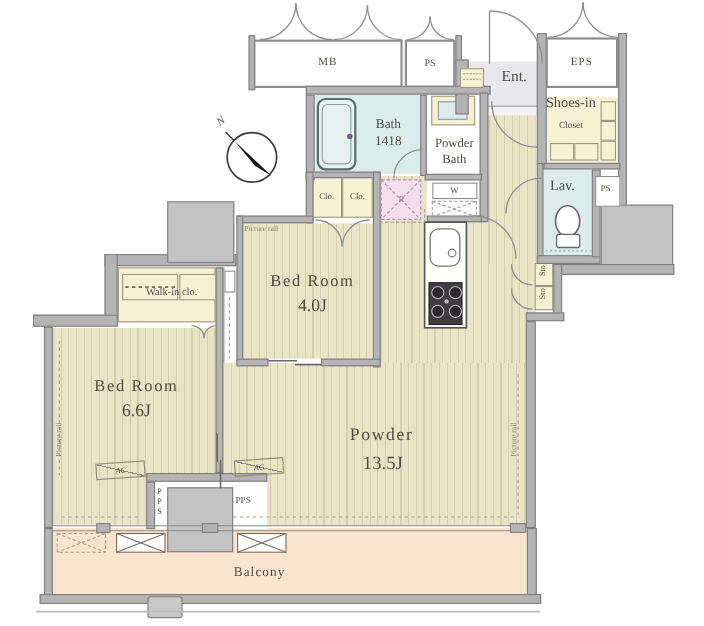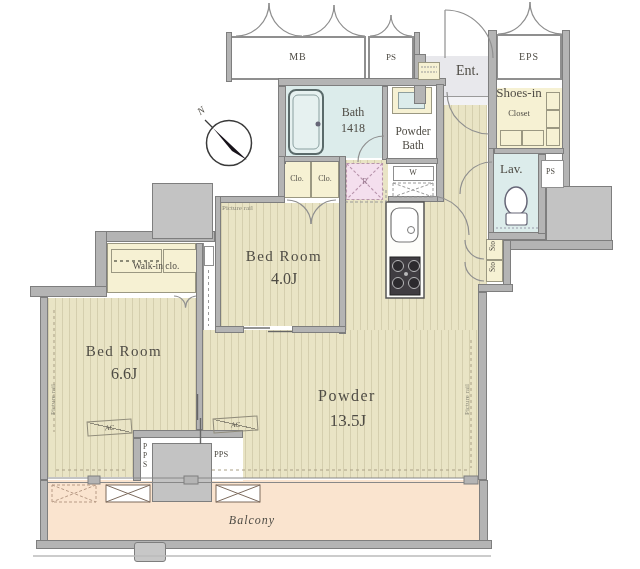--- a/index.html
+++ b/index.html
@@ -246,21 +246,21 @@
   <span class="lbl ctr" style="left:325px;top:175px;font-size:8px;">Clo.</span>
   <span class="lbl ctr" style="left:365px;top:178px;font-size:8px;color:#9a7a90;">R</span>
   <span class="lbl ctr" style="left:413px;top:169px;font-size:8px;">W</span>
   <span class="lbl ctr" style="left:284px;top:249px;font-size:15px;letter-spacing:1.5px;">Bed Room</span>
   <span class="lbl ctr" style="left:284px;top:271px;font-size:16px;">4.0J</span>
   <span class="lbl ctr" style="left:124px;top:344px;font-size:15px;letter-spacing:1.5px;">Bed Room</span>
   <span class="lbl ctr" style="left:124px;top:366px;font-size:16px;">6.6J</span>
   <span class="lbl ctr" style="left:347px;top:388px;font-size:16px;letter-spacing:1.5px;">Powder</span>
   <span class="lbl ctr" style="left:348px;top:412px;font-size:17px;">13.5J</span>
   <span class="lbl ctr" style="left:156px;top:262px;font-size:9.5px;">Walk-in clo.</span>
-  <span class="lbl ctr" style="left:252px;top:514px;font-size:12px;letter-spacing:1px;font-style:italic;">Balcony</span>
+  <span class="lbl ctr" style="left:236px;top:514px;font-size:12px;letter-spacing:1px;">Balcony</span>
   <span class="lbl" style="left:222px;top:205px;font-size:7px;color:#8a8878;">Picture rail</span>
   <span class="lbl vert" style="left:50px;top:335px;font-size:7px;color:#8a8878;height:80px;">Picture rail</span>
   <span class="lbl vert" style="left:464px;top:335px;font-size:7px;color:#8a8878;height:80px;">Picture rail</span>
   <span class="lbl vup" style="left:141px;top:442px;font-size:7.5px;">PPS</span>
   <span class="lbl" style="left:214px;top:450px;font-size:8.5px;">PPS</span>
   <span class="lbl" style="left:198px;top:106px;font-size:10px;font-style:italic;transform:rotate(-35deg);">N</span>
 
   <div class="acbox" style="left:87px;top:420px;width:45px;height:15px;transform:rotate(-4deg);font-size:7px;">
     <span>AC</span>
   </div>

